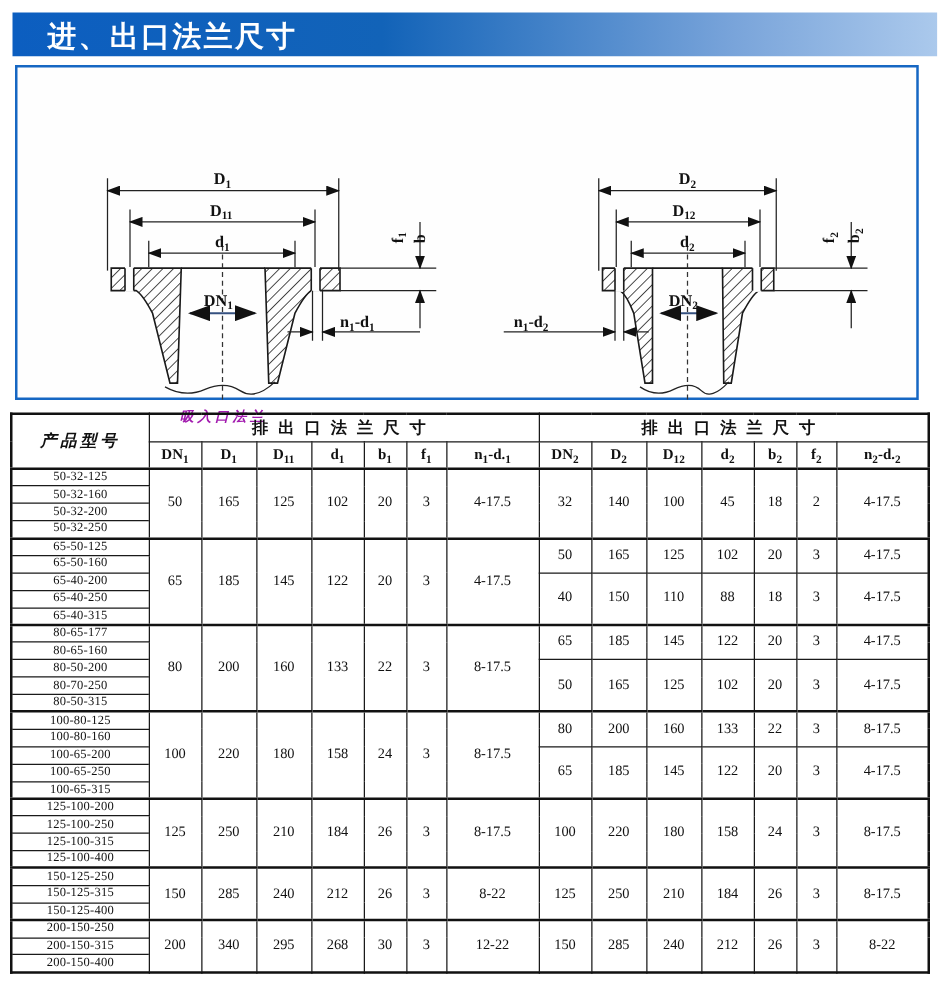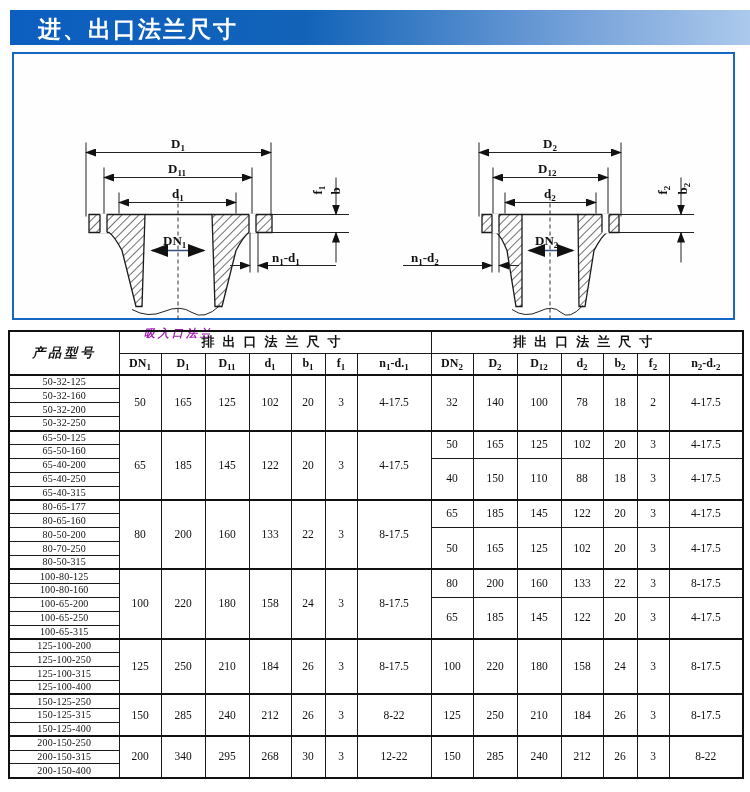--- a/index.html
+++ b/index.html
@@ -235,21 +235,21 @@
             <td rowspan="4" class="val">50</td>
             <td rowspan="4" class="val">165</td>
             <td rowspan="4" class="val">125</td>
             <td rowspan="4" class="val">102</td>
             <td rowspan="4" class="val">20</td>
             <td rowspan="4" class="val">3</td>
             <td rowspan="4" class="val">4-17.5</td>
             <td rowspan="4" class="val">32</td>
             <td rowspan="4" class="val">140</td>
             <td rowspan="4" class="val">100</td>
-            <td rowspan="4" class="val">78</td>
+            <td rowspan="4" class="val">45</td>
             <td rowspan="4" class="val">18</td>
             <td rowspan="4" class="val">2</td>
             <td rowspan="4" class="val">4-17.5</td>
           </tr>
           <tr>
             <td class="model">50-32-160</td>
           </tr>
           <tr>
             <td class="model">50-32-200</td>
           </tr>

